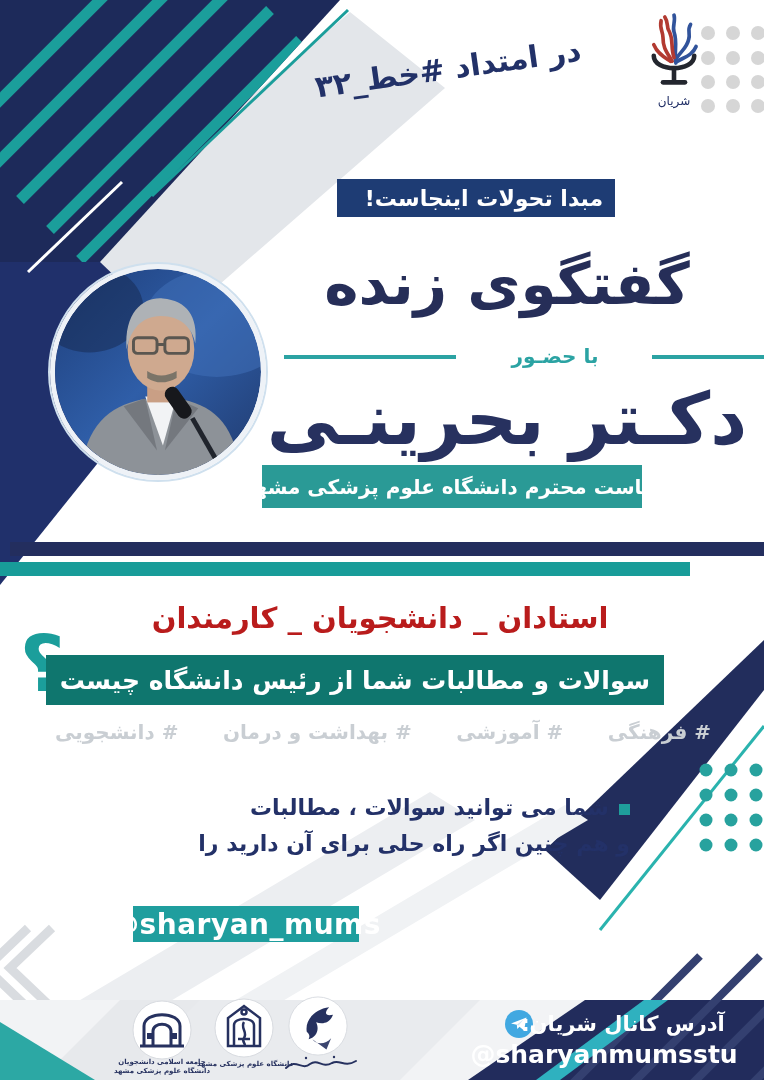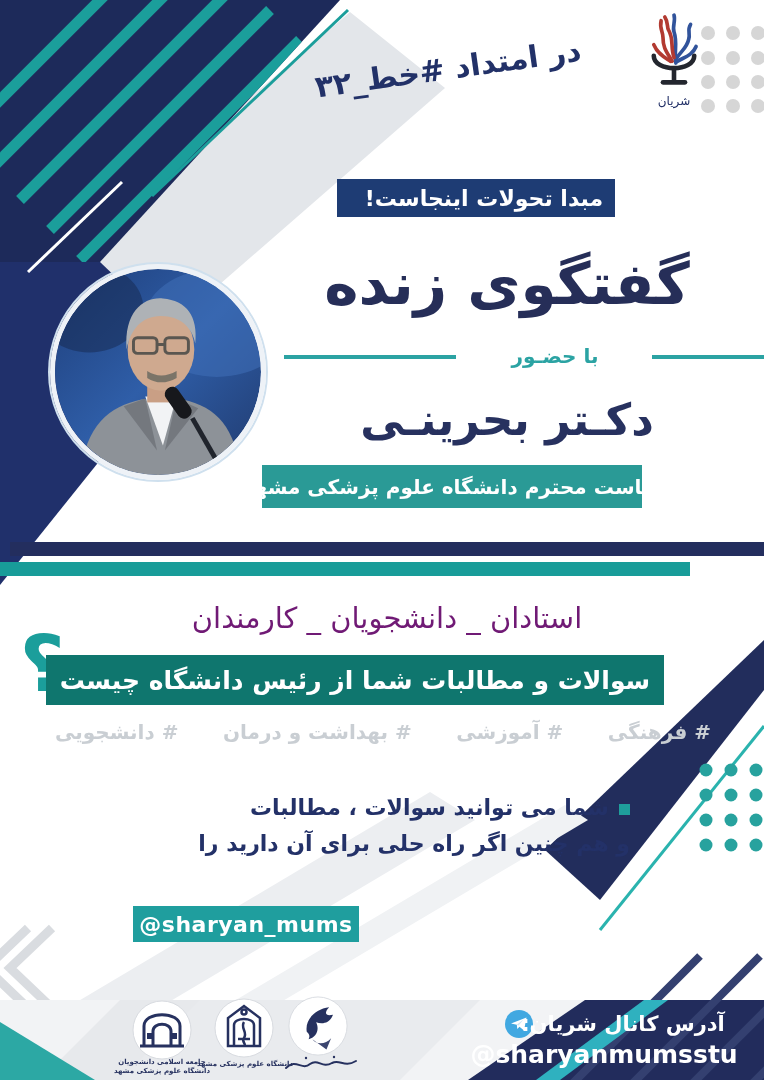--- a/index.html
+++ b/index.html
@@ -19,48 +19,48 @@
   .sh-caption{left:636px;top:94px;width:76px;color:#233168;font-weight:normal;font-size:12px;}
 
   
   .badge-origin{left:337px;top:179px;width:262px;height:38px;background:#1e3c74;color:#fff;
                 font-weight:bold;font-size:22px;padding-left:16px;}
   .title{left:250px;top:236px;width:514px;height:96px;color:#262e58;font-weight:800;font-size:58px;}
   .presence{left:462px;top:338px;width:186px;height:36px;color:#2ba3a3;font-weight:bold;font-size:20px;}
   .pline{top:355px;height:4px;background:#2ba3a3;}
   .pline-l{left:284px;width:172px;}
   .pline-r{left:652px;width:112px;}
-  .guest{left:250px;top:372px;width:514px;height:94px;color:#27315f;font-weight:800;font-size:44px;}
+  .guest{left:250px;top:372px;width:514px;height:94px;color:#27315f;font-weight:800;font-size:72px;}
   .role-badge{left:262px;top:465px;width:380px;height:43px;background:#2a9a96;color:#fff;
               font-weight:bold;font-size:20px;}
 
   
   .photo{left:50px;top:264px;width:206px;height:206px;border-radius:50%;overflow:hidden;
          border:5px solid #eef2f7;box-shadow:0 0 0 2px #cfe0ee;}
 
   
   .bar-navy{left:10px;top:542px;width:754px;height:14px;background:#232e5e;}
   .bar-teal{left:0;top:562px;width:690px;height:14px;background:#189c99;}
 
   
-  .audience{left:77px;top:596px;width:620px;height:44px;color:#701a75;font-weight:normal;font-size:29px;}
+  .audience{left:70px;top:596px;width:620px;height:44px;color:#b91c1c;font-weight:bold;font-size:29px;}
   .qmark{left:12px;top:614px;width:60px;height:104px;color:#1b9e9b;font-weight:800;font-size:78px;
          line-height:100px;text-align:center;}
   .qbar{left:46px;top:655px;width:618px;height:50px;background:#0f766e;color:#fff;
         font-weight:bold;font-size:25px;}
   .hashtags{left:55px;top:714px;width:656px;height:36px;display:flex;direction:rtl;
             justify-content:space-between;align-items:center;color:#c9ced3;font-weight:bold;font-size:20px;}
   .hashtags span{white-space:nowrap;text-align:right;}
 
   
   .para{left:130px;top:790px;width:500px;color:#233168;font-weight:bold;font-size:22px;
         line-height:36px;}
   .bullet{display:inline-block;width:11px;height:11px;background:#1f9e9b;margin:0 0 0 10px;}
   .handle-ribbon{left:133px;top:906px;width:226px;height:36px;background:#1f9e9e;color:#fff;
-                 font-weight:bold;font-size:22px;letter-spacing:.5px;}
+                 font-weight:bold;font-size:28px;letter-spacing:.5px;}
 
   
   .ch-label{left:538px;top:1008px;width:170px;height:32px;color:#fff;font-weight:bold;font-size:21px;}
   .ch-handle{left:468px;top:1038px;width:272px;height:32px;color:#fff;font-weight:bold;font-size:25px;}
   .tg-icon{left:505px;top:1010px;width:28px;height:28px;}
   .flogo{width:60px;height:60px;}
   .flogo1{left:132px;top:1000px;}
   .flogo2{left:214px;top:998px;}
   .flogo3{left:288px;top:996px;}
   .fcap{color:#26315f;font-weight:bold;font-size:7px;line-height:9px;text-align:center;}

